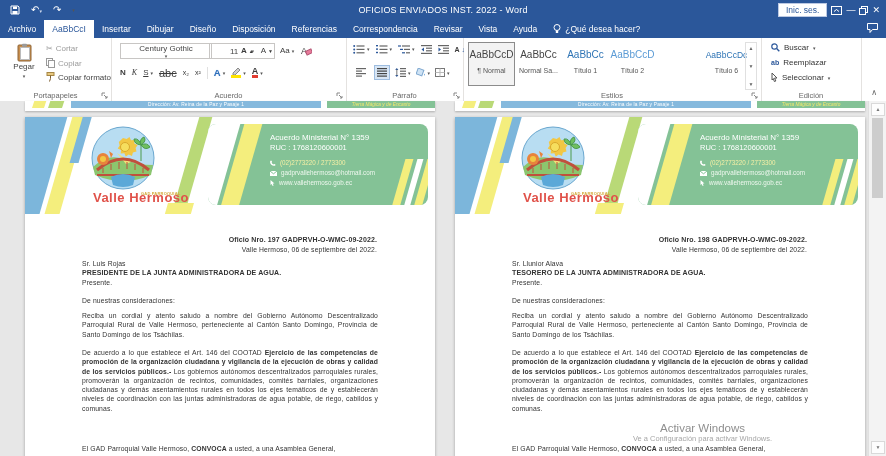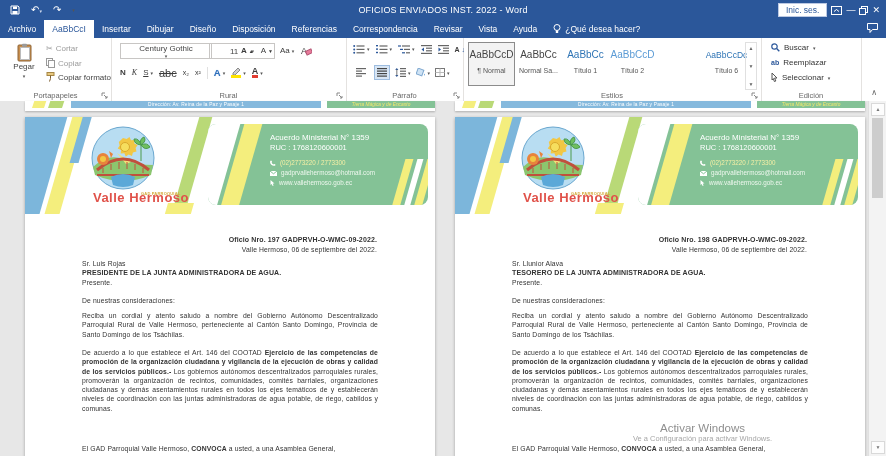--- a/index.html
+++ b/index.html
@@ -259,21 +259,21 @@
                 <path d="M2 6L7 1l2 2-5 5H2z" fill="#cfcfcf" stroke="#8a8a8a"></path>
               </svg>
             </span>
             <span class="caret">▾</span>
           </span>
         <span class="rbtn">
             <span class="acolor">A</span>
             <span class="caret">▾</span>
           </span>
       </div>
-      <div class="glabel">Rural</div>
+      <div class="glabel">Acuerdo</div>
       <span class="launcher">
           <svg width="7" height="7" viewBox="0 0 7 7">
             <path d="M1 1h3M1 1v3M3 3l3 3M6 4v2h-2" fill="none" stroke="#888"></path>
           </svg>
         </span>
     </div>
 
     <div class="rgroup g-par">
       <div class="pr1">
         <span class="rbtn">

